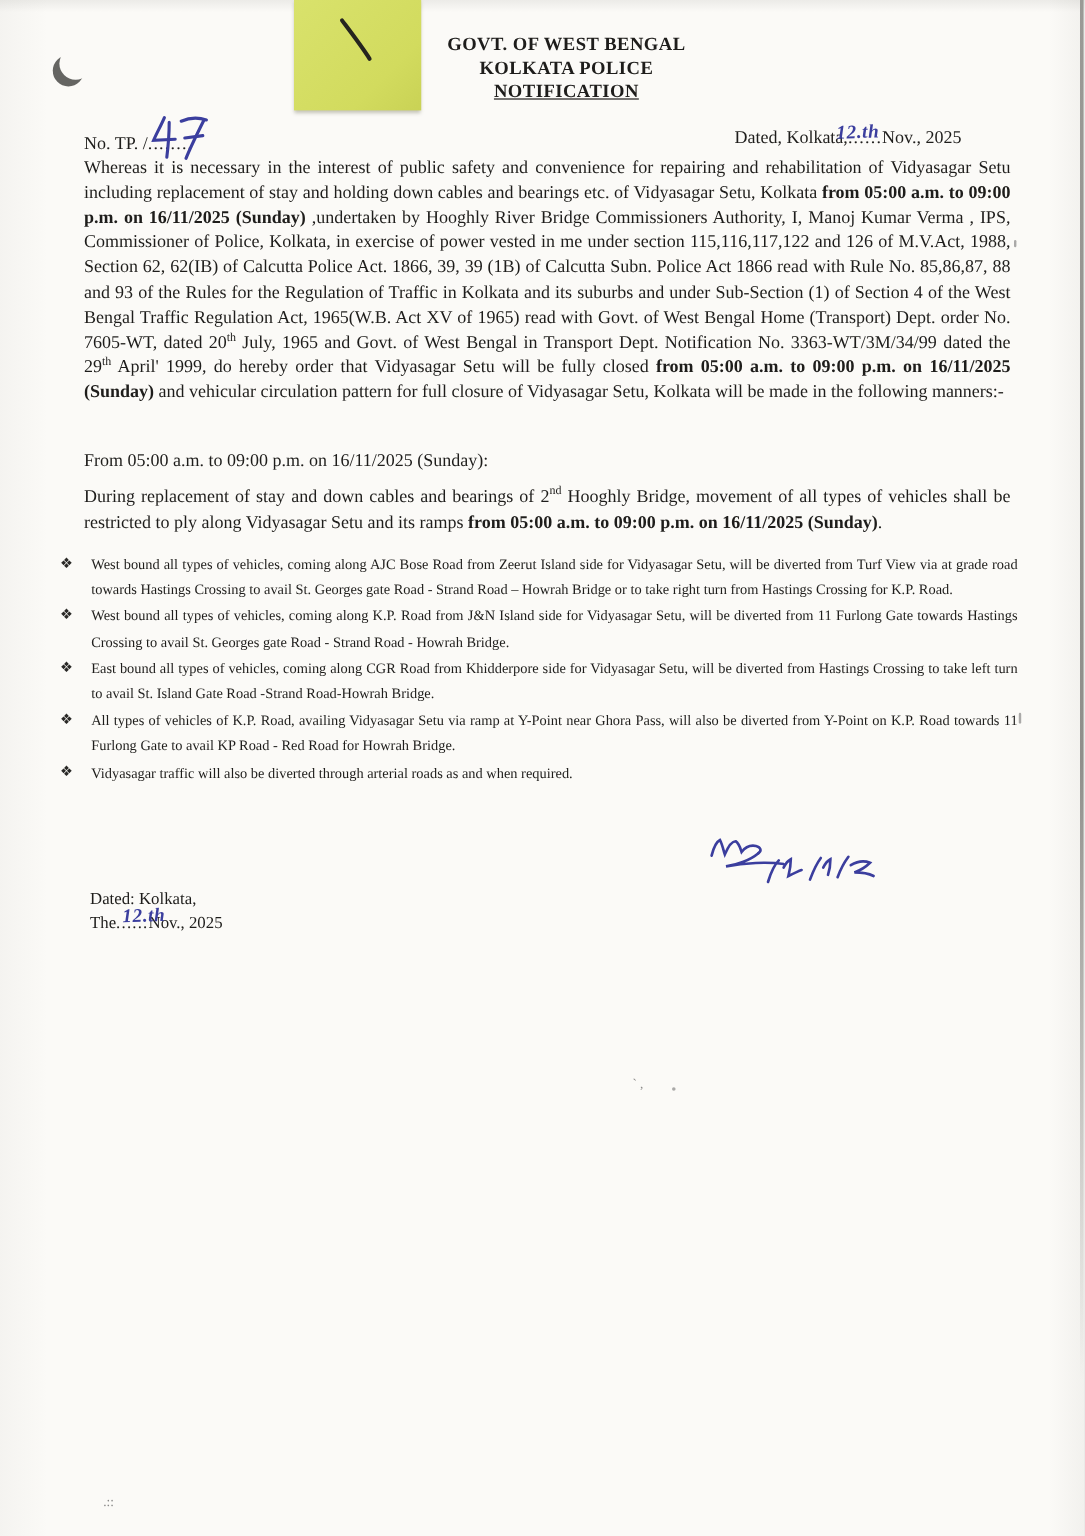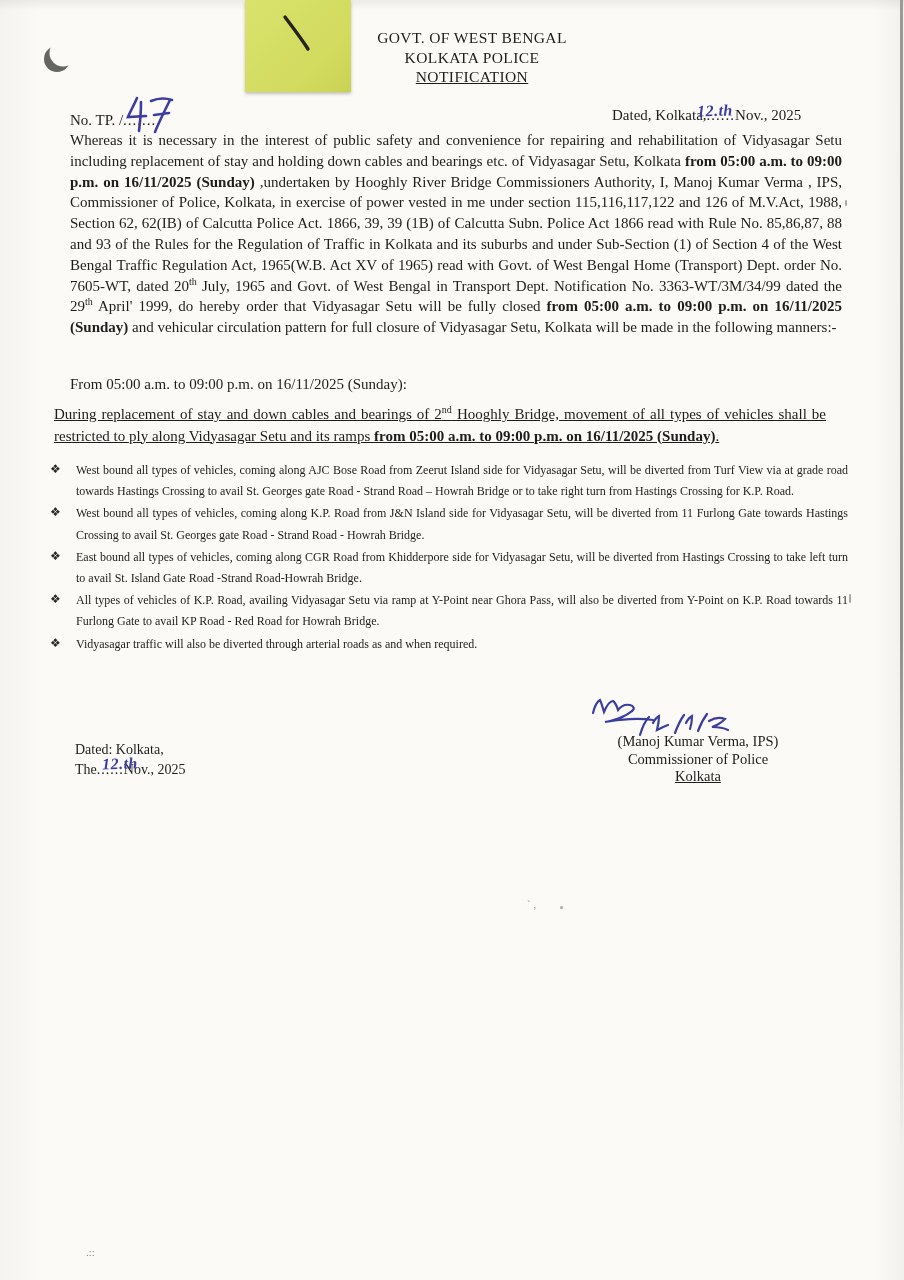--- a/index.html
+++ b/index.html
@@ -16,33 +16,33 @@
       linear-gradient(to left, rgba(120,120,115,0.07), rgba(0,0,0,0) 30px),
       linear-gradient(to bottom, rgba(100,100,95,0.10), rgba(0,0,0,0) 10px);
   }
   .scan-edge{position:absolute;top:0;right:1px;width:3px;height:1150px;
     background:linear-gradient(to bottom,#9a9a96 0%,#8f8f8b 55%,rgba(150,150,146,0) 100%);}
   .sticky{position:absolute;left:245px;top:0;width:106px;height:92px;
     background:linear-gradient(135deg,#d9e26c 0%,#d2db5e 70%,#c9d255 100%);
     box-shadow:0 2px 3px rgba(90,90,60,0.35);}
   .crescent{position:absolute;left:40px;top:40px;width:40px;height:40px;}
   .header{position:absolute;left:302px;top:28px;width:340px;text-align:center;
-    font-weight:normal;font-size:15.5px;line-height:19.5px;letter-spacing:0.4px;}
+    font-weight:bold;font-size:15.5px;line-height:19.5px;letter-spacing:0.4px;}
   .header .underlined{text-decoration:underline;}
   .refrow{position:absolute;left:70px;top:112px;font-size:15px;}
   .dots{letter-spacing:1px;}
   .hw47{position:absolute;left:125px;top:94px;}
   .daterow{position:absolute;left:612px;top:107px;font-size:15px;}
   .hw-date{position:absolute;color:#3b3e9e;font-weight:bold;font-style:italic;
     font-size:16px;transform:rotate(-2deg);letter-spacing:0.5px;}
   .hw-date.top{left:697px;top:102px;}
   .para{position:absolute;text-align:justify;font-size:15px;line-height:20.8px;}
   .opening{left:70px;top:130px;width:772px;}
   .section-head{position:absolute;left:70px;top:376px;font-size:15px;font-weight:normal;}
-  .during{left:54px;top:404px;width:772px;line-height:21.5px;text-decoration:underline;}
+  .during{left:70px;top:404px;width:772px;line-height:21.5px;}
   .bullets{position:absolute;left:50px;top:460px;width:798px;}
   .bullet{display:flex;margin-bottom:1px;}
   .bullet .marker{width:26px;flex:0 0 26px;font-size:12px;padding-top:2px;color:#2a2927;}
   .bullet .btext{flex:1;text-align:justify;font-size:12px;line-height:21.2px;}
   .force{left:75px;top:668px;width:760px;}
   .sig-left{position:absolute;left:75px;top:740px;font-size:14px;line-height:20px;}
   .sig-right{position:absolute;left:598px;top:733px;width:200px;text-align:center;
     font-size:14.5px;line-height:17.5px;}
   .sig-right .city{text-decoration:underline;}
   .hw-date.bottom{left:102px;top:755px;}
@@ -130,25 +130,20 @@
       <path d="M 8 18 C 10 10, 13 6, 15 5 C 17 9, 18 14, 19 17 C 22 10, 25 6, 28 6 C 31 8, 32 12, 33 15 C 36 11, 40 9, 45 10 C 49 11, 50 14, 47 16"></path>
       <path d="M 47 16 C 40 22, 28 26, 20 27 C 35 24, 55 23, 68 25"></path>
       <path d="M 55 40 C 58 30, 62 24, 64 22"></path>
       <path d="M 68 28 C 70 24, 72 22, 74 21 C 74 26, 73 31, 72 35 C 76 33, 80 31, 83 30"></path>
       <path d="M 90 38 C 93 30, 96 24, 99 20"></path>
       <path d="M 101 28 C 103 24, 105 22, 107 21 C 107 26, 106 31, 105 34"></path>
       <path d="M 113 36 C 116 28, 119 23, 122 19"></path>
       <path d="M 124 26 C 129 23, 135 22, 140 24 C 136 28, 130 31, 127 32 C 132 32, 139 33, 143 35"></path>
     </g>
   </svg>
-  <div class="sig-right">
-    <div>(Manoj Kumar Verma, IPS)</div>
-    <div>Commissioner of Police</div>
-    <div class="city">Kolkata</div>
-  </div>
 
   <div class="sig-left">
     <div>Dated: Kolkata,</div>
     <div>
       <span>The</span><span class="dots">......</span><span>Nov., 2025</span>
     </div>
   </div>
   <div class="hw-date bottom">12.th</div>
 
   <span class="tick-mark" style="left:527px;top:898px;">`&nbsp;,</span>

